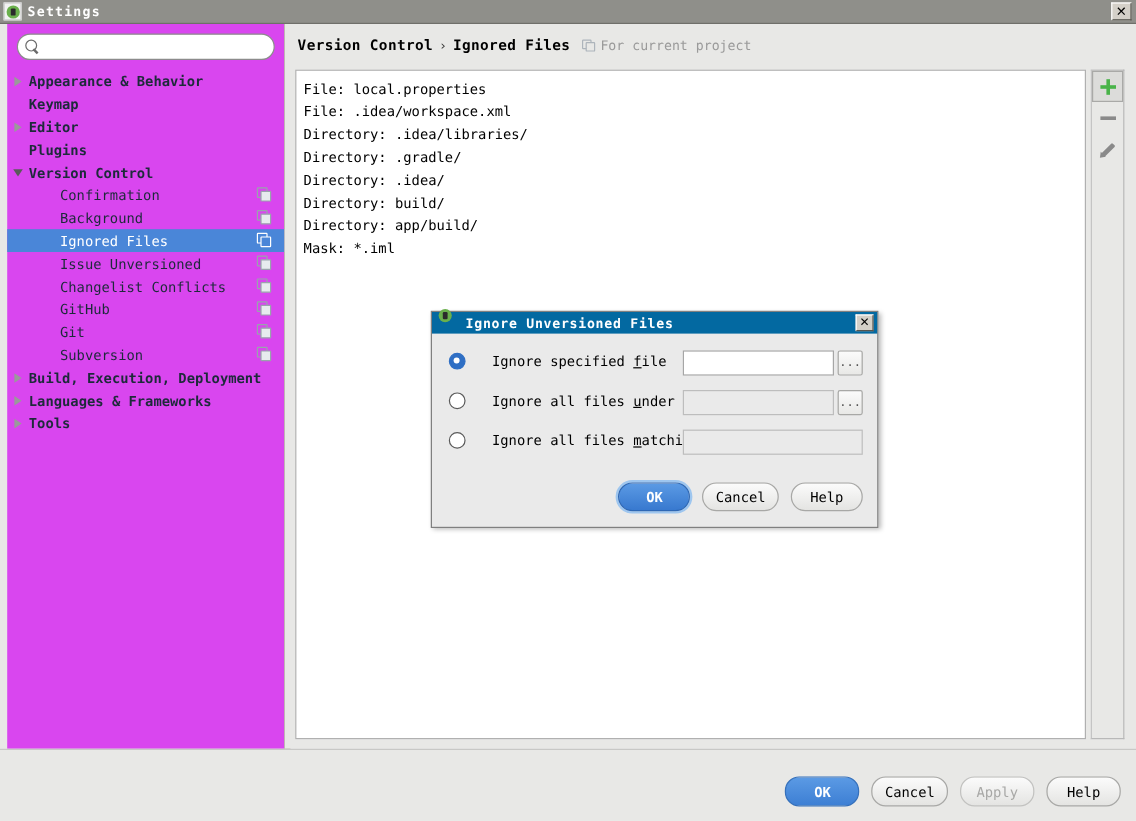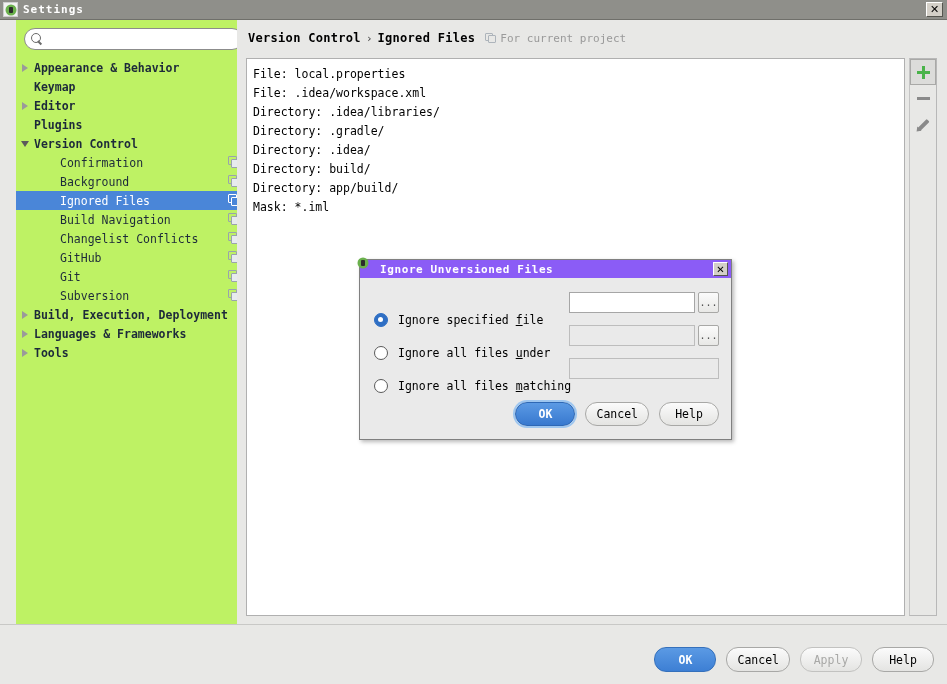--- a/index.html
+++ b/index.html
@@ -49,24 +49,24 @@
     border: 1px solid #ffffff;
     border-right-color: #55554f; border-bottom-color: #55554f;
     display: flex; align-items: center; justify-content: center;
     font-size: 11px; color: #000; font-weight: bold;
     font-family: "DejaVu Sans", sans-serif;
     cursor: pointer;
   }
 
   
   .sidebar {
-    position: absolute; left: 16px; top: 20px;
+    position: absolute; left: 6px; top: 20px;
     width: 236px; height: 604px;
-    background: #bef264;
-    border-right: 1px solid #4d7c0f;
+    background: #d946ef;
+    border-right: 5px solid #4d7c0f;
   }
   .search-wrap { padding: 8px 8px 6px 8px; }
   .search-box {
     height: 22px; background: #ffffff;
     border: 1px solid #8c8c8c; border-radius: 11px;
     display: flex; align-items: center; padding-left: 6px;
   }
   .mag {
     width: 12px; height: 12px; position: relative; flex: none;
   }
@@ -251,44 +251,44 @@
 
   
   .dialog {
     position: absolute; left: 359px; top: 259px;
     width: 373px; height: 181px;
     background: #eaeaea;
     border: 1px solid #808080;
     box-shadow: 2px 2px 4px rgba(0,0,0,.28);
   }
   .dlg-titlebar {
-    height: 18px; background: #8b5cf6;
+    height: 18px; background: #0369a1;
     display: flex; align-items: center; position: relative;
-    padding-left: 3px;
+    padding-left: 11px;
   }
   .dlg-ico { width: 13px; height: 13px; }
   .dlg-ico .as-logo { border: none; }
   .dlg-title {
     font-size: 11px; font-weight: bold; color: #ffffff;
     margin-left: 4px; letter-spacing: .6px;
     font-family: "DejaVu Sans Mono", monospace;
   }
   .dlg-close {
     position: absolute; right: 3px; top: 2px;
     width: 15px; height: 14px;
     background: #d4d0c8;
     border: 1px solid #ffffff;
     border-right-color: #55554f; border-bottom-color: #55554f;
     display:flex; align-items:center; justify-content:center;
     font-size: 10px; font-weight: bold; color: #000;
     font-family: "DejaVu Sans", sans-serif;
     cursor: pointer;
   }
   .dlg-body { padding: 16px 14px 0 14px; }
-  .opt-row { display: flex; align-items: flex-end; height: 33px; }
+  .opt-row { display: flex; align-items: flex-start; height: 33px; gap: 12px; }
   .radio {
     width: 14px; height: 14px; border-radius: 50%;
     border: 1.6px solid #5a5a5a; background: #ffffff;
     flex: none; position: relative; cursor: pointer;
   }
   .radio.checked {
     border-color: #2f6fc4; background: #2f6fc4;
   }
   .radio.checked::after {
     content:""; position: absolute; left: 3px; top: 3px;
@@ -381,21 +381,21 @@
         </span>
       </div>
       <div class="tree-row child selected">
         <span class="tree-label">Ignored Files</span>
         <span class="copy-icon">
           <span class="sq sq1"></span>
           <span class="sq sq2"></span>
         </span>
       </div>
       <div class="tree-row child">
-        <span class="tree-label">Build Navigation</span>
+        <span class="tree-label">Issue Unversioned</span>
         <span class="copy-icon">
           <span class="sq sq1"></span>
           <span class="sq sq2"></span>
         </span>
       </div>
       <div class="tree-row child">
         <span class="tree-label">Changelist Conflicts</span>
         <span class="copy-icon">
           <span class="sq sq1"></span>
           <span class="sq sq2"></span>

